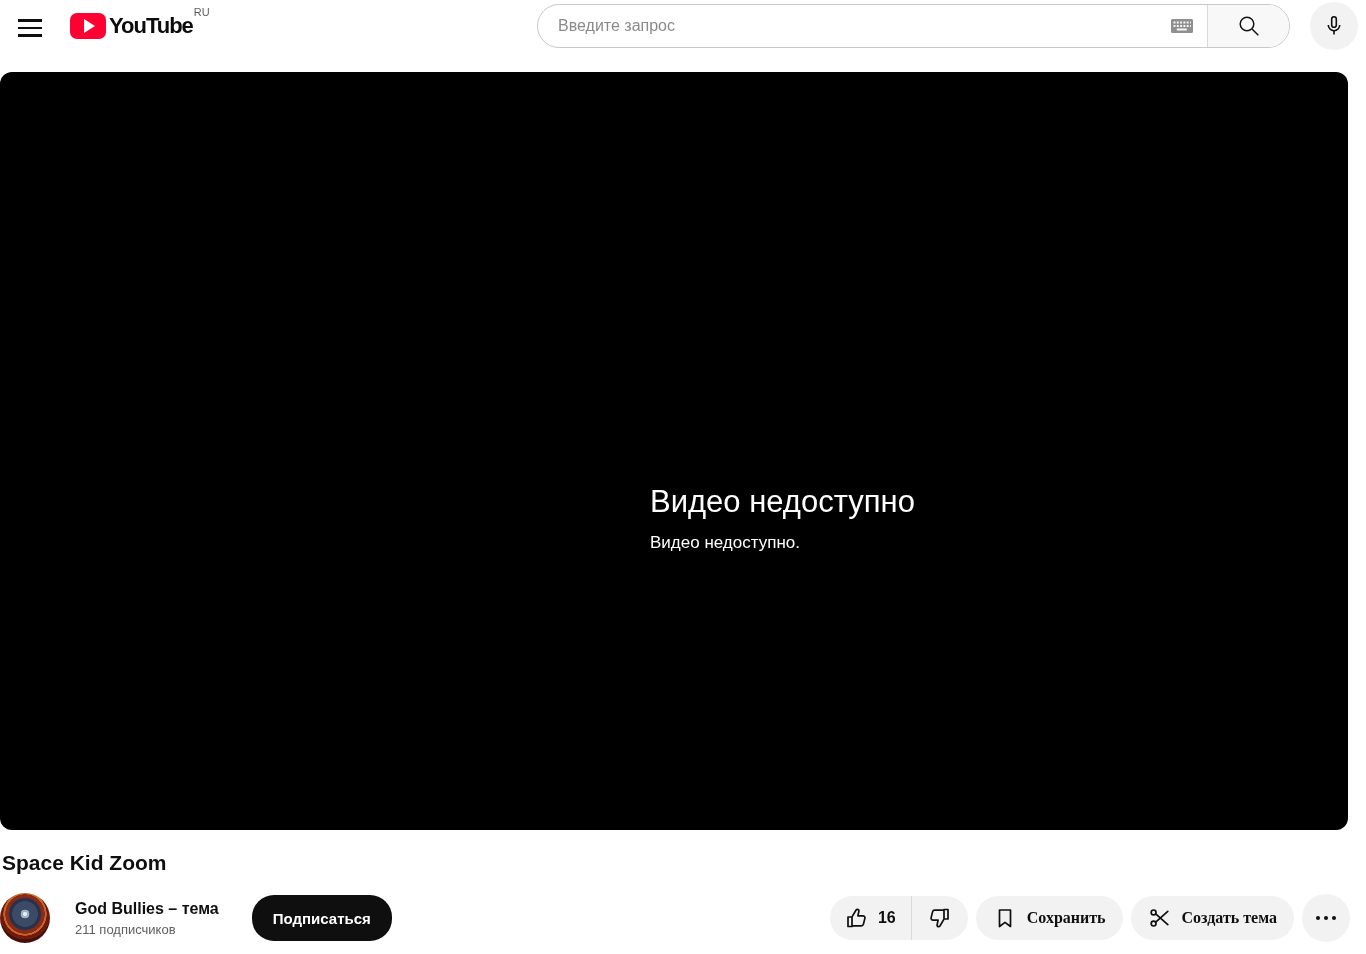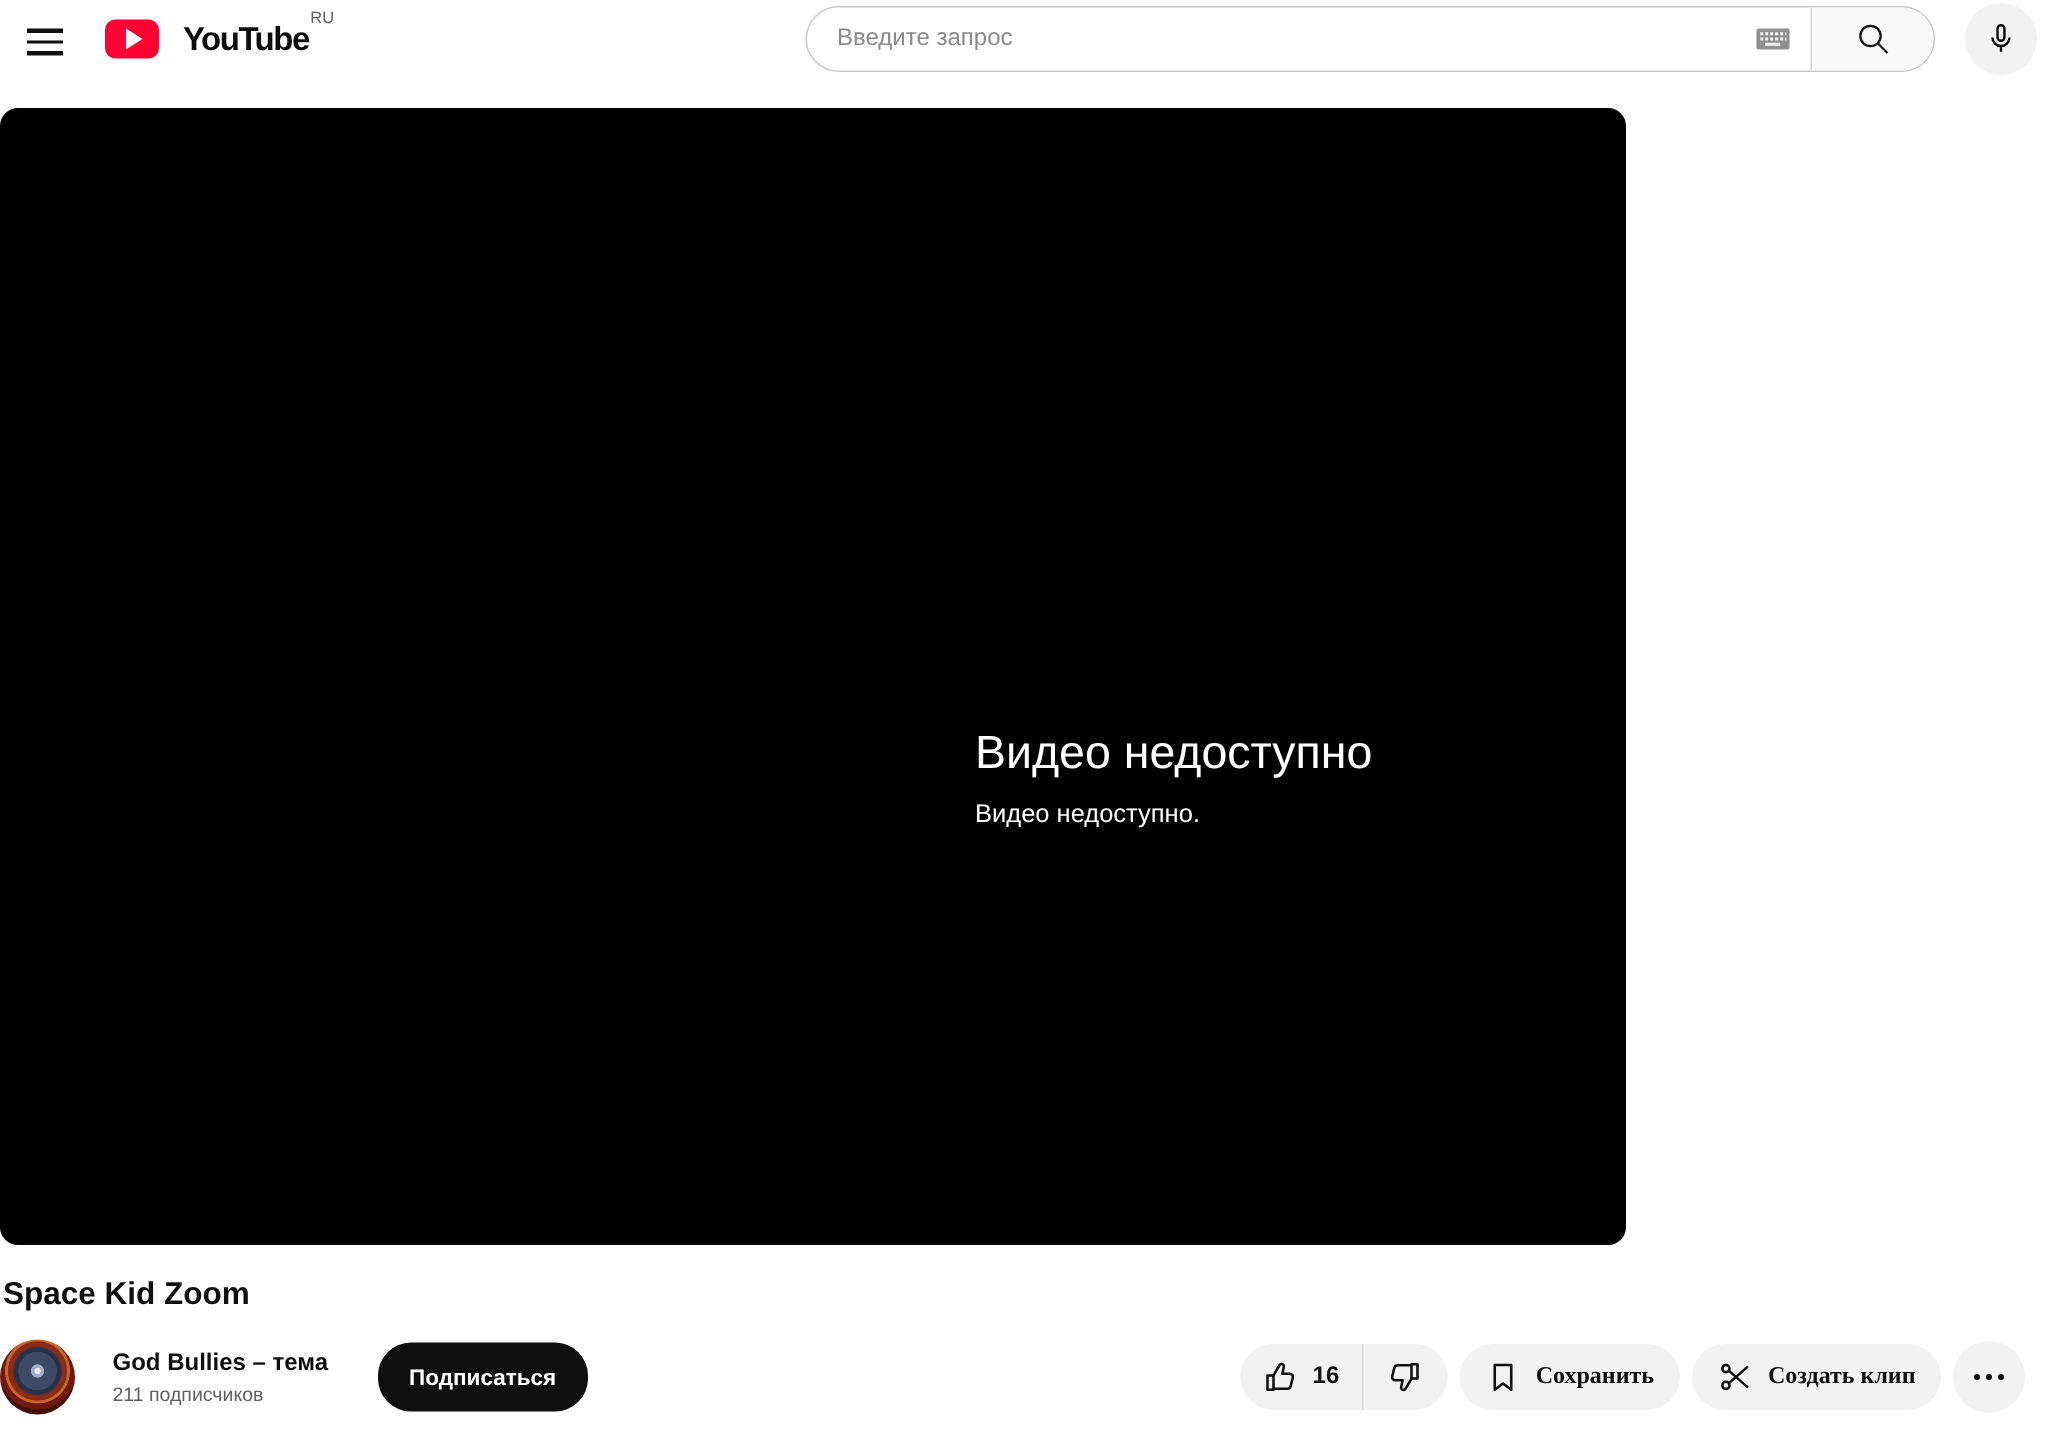--- a/index.html
+++ b/index.html
@@ -10,37 +10,37 @@
   .masthead { position:relative; height:56px; background:#fff; }
   .burger { position:absolute; left:10px; top:8px; width:40px; height:40px;
     border:none; background:transparent; cursor:pointer;
     display:flex; flex-direction:column; justify-content:center; gap:5px; padding:0 8px; }
   .burger span { display:block; width:24px; height:2.5px; background:#0f0f0f; }
 
   .logo { position:absolute; left:70px; top:13px; display:flex; align-items:flex-start; cursor:pointer; }
   .yt-play { position:relative; width:36px; height:26px; background:#ff0033; border-radius:7px; }
   .yt-play::after { content:""; position:absolute; left:14px; top:6px;
     border-style:solid; border-width:7px 0 7px 11px; border-color:transparent transparent transparent #fff; }
-  .yt-word { font-size:22px; font-weight:bold; letter-spacing:-1px; color:#0c0c0c; line-height:26px; margin-left:16px; }
+  .yt-word { font-size:22px; font-weight:bold; letter-spacing:-1px; color:#0c0c0c; line-height:26px; margin-left:3px; }
   .yt-region { font-size:11px; color:#606060; margin-left:1px; position:relative; top:-7px; }
 
   .search-wrap { position:absolute; left:537px; top:4px; width:753px; height:44px;
     display:flex; border:1px solid #c9c9c9; border-radius:22px; overflow:hidden; background:#fff; }
   .search-field { flex:1; display:flex; align-items:center; }
   .search-field input { flex:1; border:none; outline:none; font-size:16px; padding:0 10px 0 20px;
     font-family:"Liberation Sans", sans-serif; color:#0f0f0f; background:transparent; }
   .search-field input::placeholder { color:#8a8a8a; }
   .kb-icon { width:26px; height:26px; margin-right:12px; flex:0 0 auto; cursor:pointer; }
   .search-btn { width:82px; background:#f8f8f8; border:none; border-left:1px solid #d8d8d8;
     display:flex; align-items:center; justify-content:center; cursor:pointer; }
   .mic-btn { position:absolute; left:1310px; top:2px; width:48px; height:48px; border-radius:50%;
     border:none; background:#f2f2f2; display:flex; align-items:center; justify-content:center; cursor:pointer; }
 
   
-  .player { position:relative; width:1084px; height:758px; margin-top:16px;
+  .player { position:relative; width:1348px; height:758px; margin-top:16px;
     background:#000; border-radius:12px; }
   .err { position:absolute; left:650px; top:412px; color:#fff; }
   .err-title { font-size:31px; font-weight:400; line-height:36px; }
   .err-sub { font-size:17px; margin-top:13px; }
 
   
   .video-title { margin:19px 0 0 2px; font-size:21px; font-weight:bold; color:#0f0f0f; line-height:28px; }
 
   .meta-row { display:flex; align-items:center; margin-top:16px; padding-right:16px; height:50px; }
   .avatar { width:50px; height:50px; border-radius:50%; flex:0 0 auto; cursor:pointer;
@@ -174,21 +174,21 @@
 
       <button class="pill action-btn">
         <svg class="icon24" viewBox="0 0 24 24">
           <g fill="none" stroke="#0f0f0f" stroke-width="1.7" stroke-linecap="round">
             <circle cx="5.6" cy="6.4" r="2.4"></circle>
             <circle cx="5.6" cy="17.6" r="2.4"></circle>
             <line x1="7.7" y1="7.9" x2="19.8" y2="18.6"></line>
             <line x1="7.7" y1="16.1" x2="19.8" y2="5.4"></line>
           </g>
         </svg>
-        <span>Создать клип</span>
+        <span>Создать тема</span>
       </button>
 
       <button class="more-btn" aria-label="more">
         <i></i>
           <i></i>
           <i></i>
       </button>
     </div>
   </div>
 </main>

